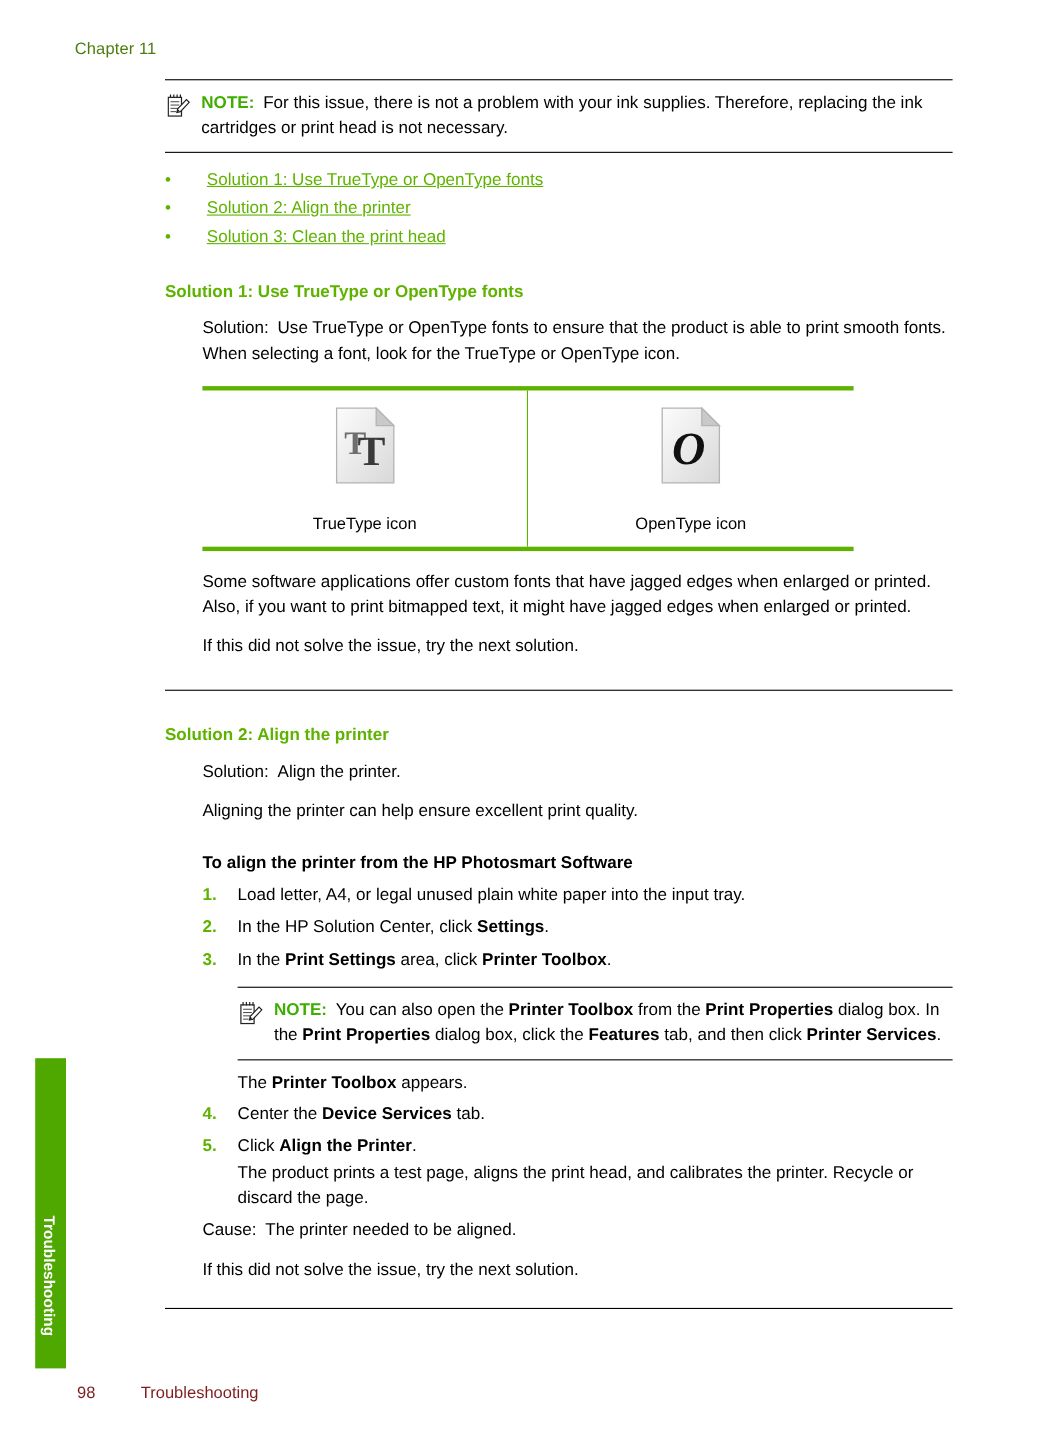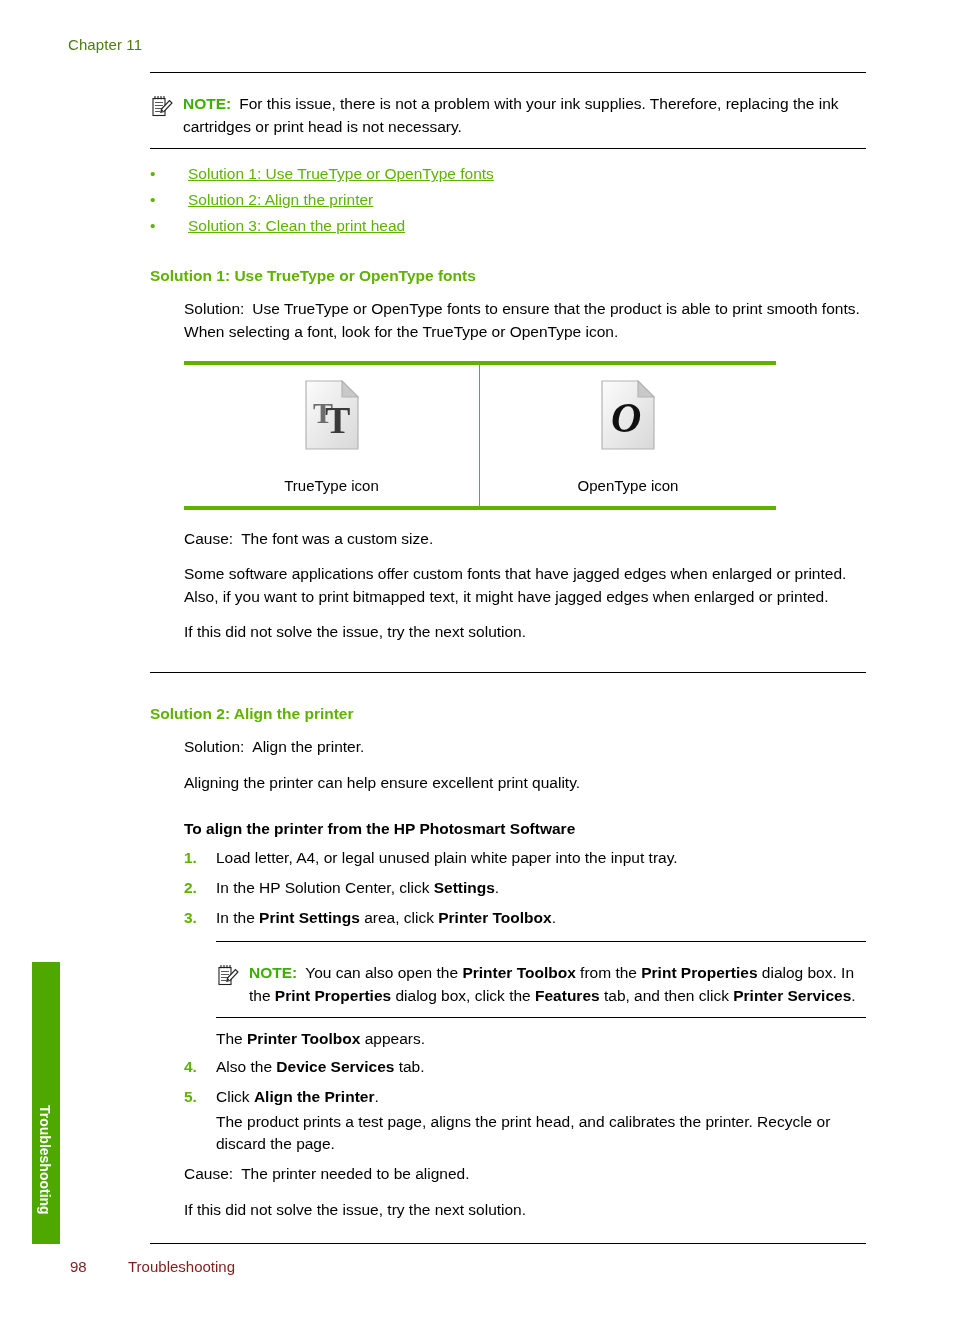--- a/index.html
+++ b/index.html
@@ -36,21 +36,21 @@
     position: absolute;
     left: 150px;
     top: 72px;
     width: 716px;
   }
 
   
   .note-box {
     border-top: 1.5px solid #000;
     border-bottom: 1.5px solid #000;
-    padding: 20px 0 10px 0;
+    padding: 10px 0 10px 0;
     position: relative;
   }
   .note-box .note-inner {
     padding-left: 33px;
     position: relative;
   }
   .note-icon {
     position: absolute;
     left: 2px;
     top: 2px;
@@ -309,23 +309,20 @@
               <path d="M40 2 L56 18 H40 Z" fill="#c9c9c9" stroke="#b4b4b4" stroke-width="1.2"></path>
               <text x="13" y="53" font-family="'Liberation Serif', serif" font-size="42" font-weight="bold" font-style="italic" fill="#111111">O</text>
             </svg>
           </span>
           <div class="icon-caption">OpenType icon</div>
         </div>
       </div>
     </div>
 
     <div class="body-block">
-      <p class="para">
-        <span class="lead">Cause:</span><span class="lead-gap"></span><span>The font was a custom size.</span>
-      </p>
       <p class="para">Some software applications offer custom fonts that have jagged edges when enlarged or printed. Also, if you want to print bitmapped text, it might have jagged edges when enlarged or printed.</p>
       <p class="para">If this did not solve the issue, try the next solution.</p>
     </div>
 
     <hr class="hr-heavy">
 
     <div class="solution-heading">Solution 2: Align the printer</div>
 
     <div class="body-block">
       <p class="para">
@@ -369,21 +366,21 @@
           </span>
           <span class="note-label">NOTE:</span><span class="lead-gap"></span><span class="note-text"><span>You can also open the </span><b>Printer Toolbox</b><span> from the </span><b>Print Properties</b><span> dialog box. In the </span><b>Print Properties</b><span> dialog box, click the </span><b>Features</b><span> tab, and then click </span><b>Printer Services</b><span>.</span></span>
         </div>
       </div>
 
       <div class="after-note"><span>The </span><b>Printer Toolbox</b><span> appears.</span></div>
 
       <ul class="steps">
         <li>
           <span class="num">4.</span>
-          <span><span>Also the </span><b>Device Services</b><span> tab.</span></span>
+          <span><span>Center the </span><b>Device Services</b><span> tab.</span></span>
         </li>
         <li>
           <span class="num">5.</span>
           <span><span>Click </span><b>Align the Printer</b><span>.</span></span>
           <div class="step-sub">The product prints a test page, aligns the print head, and calibrates the printer. Recycle or discard the page.</div>
         </li>
       </ul>
 
       <p class="para" style="margin-top:1px;">
         <span class="lead">Cause:</span><span class="lead-gap"></span><span>The printer needed to be aligned.</span>

